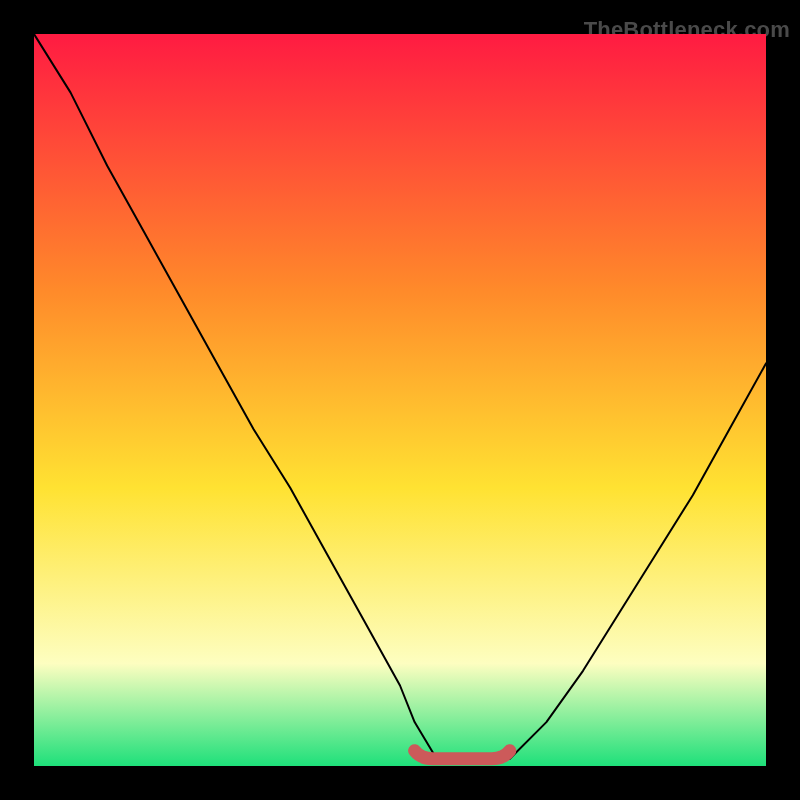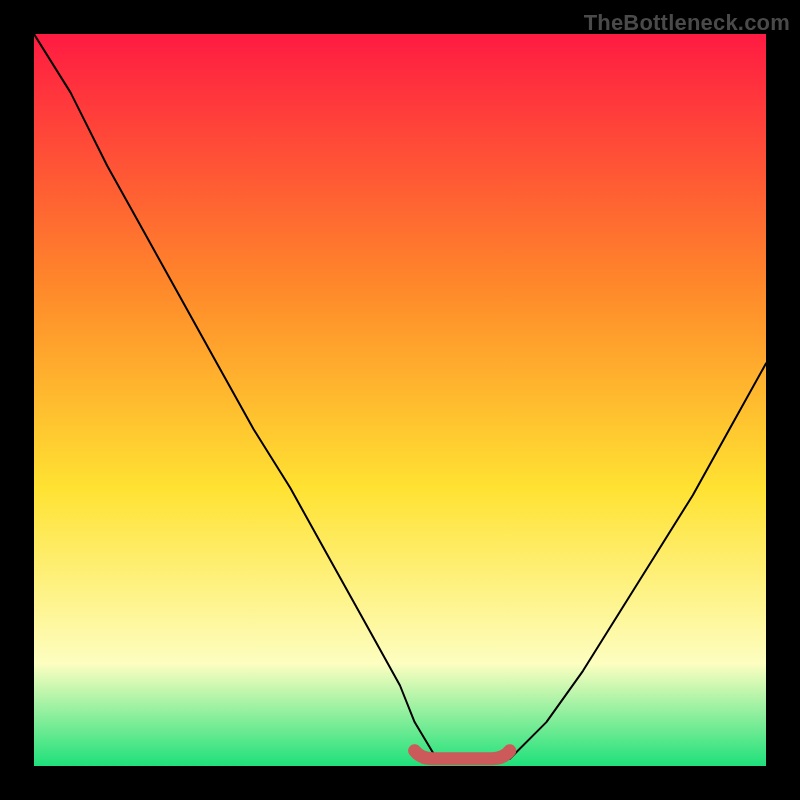--- a/index.html
+++ b/index.html
@@ -12,21 +12,21 @@
     overflow: hidden;
   }
   .frame {
     position: relative;
     width: 800px;
     height: 800px;
     background: #000;
   }
   .watermark {
     position: absolute;
-    top: 10px;
+    top: 17px;
     right: 10px;
     color: #4a4a4a;
     font-size: 22px;
     font-weight: 600;
     letter-spacing: 0.2px;
     user-select: none;
   }
   .plot {
     position: absolute;
     left: 34px;

